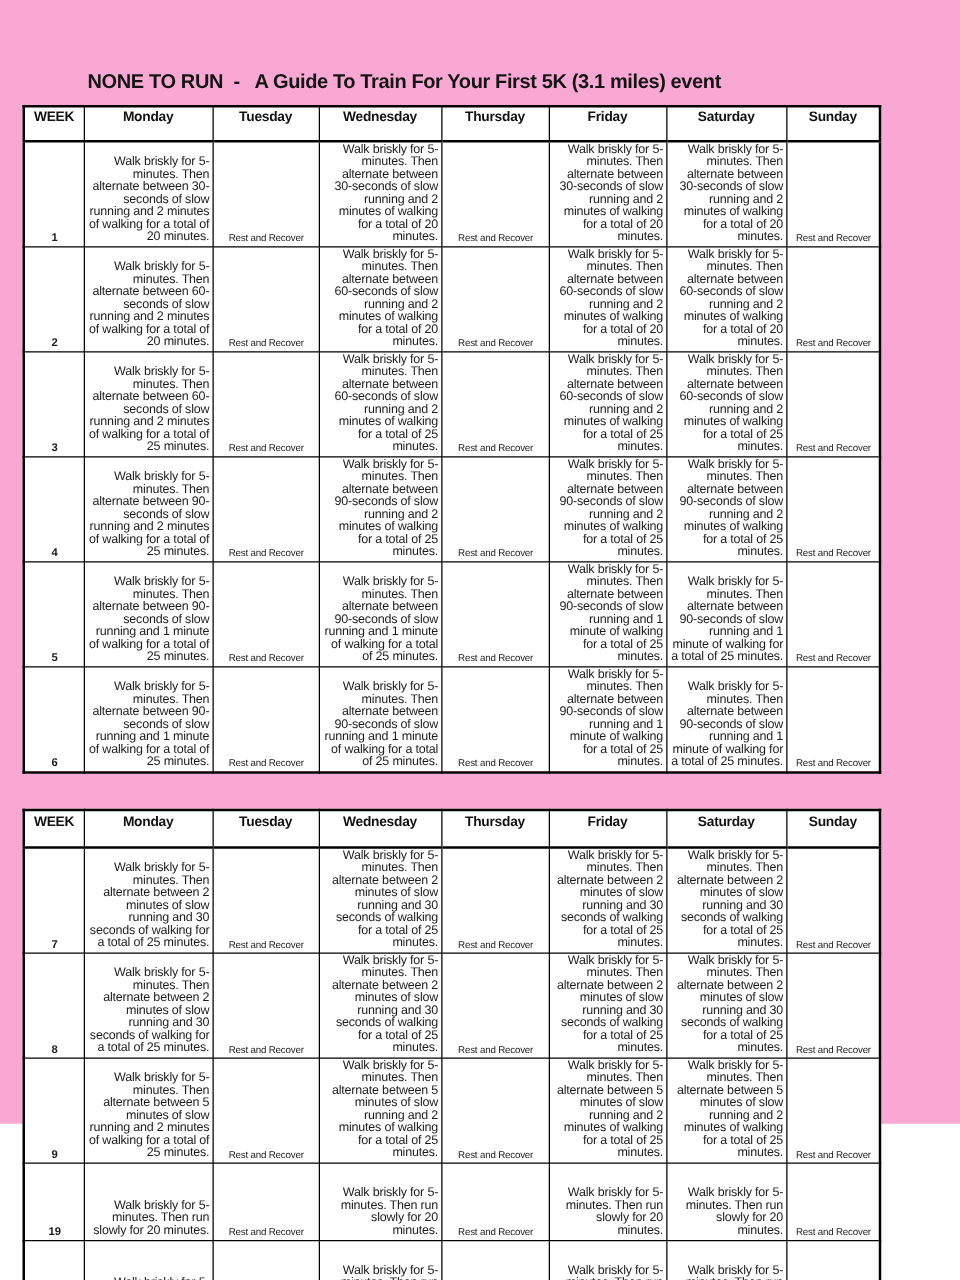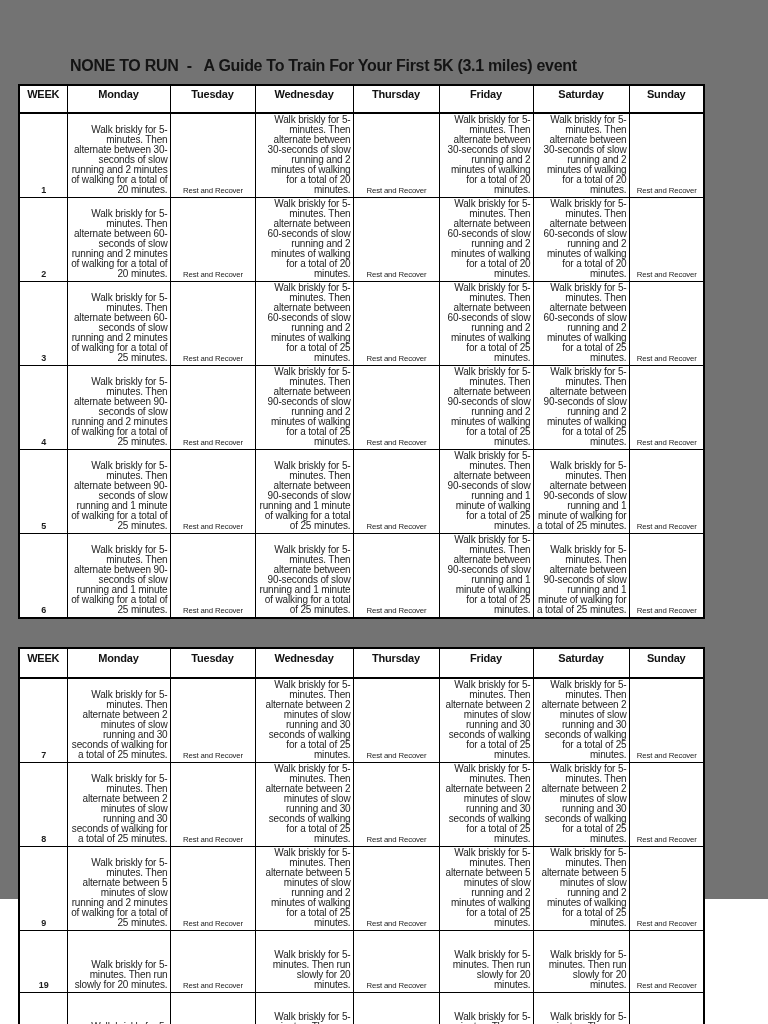--- a/index.html
+++ b/index.html
@@ -11,21 +11,21 @@
     width: 768px;
     height: 1024px;
     overflow: hidden;
     font-family: "Liberation Sans", sans-serif;
     color: #111111;
   }
   .doc-page {
     position: relative;
     width: 768px;
     height: 899px;
-    background: #737373;
+    background: #f9a8d4;
   }
   .doc-title {
     position: absolute;
     left: 70px;
     top: 57px;
     margin: 0;
     font-size: 16px;
     font-weight: bold;
     letter-spacing: -0.3px;
     white-space: pre;

